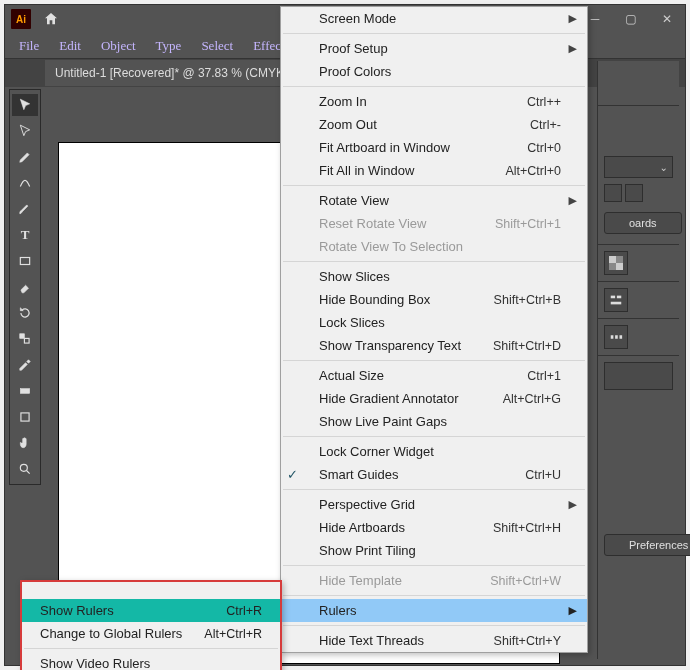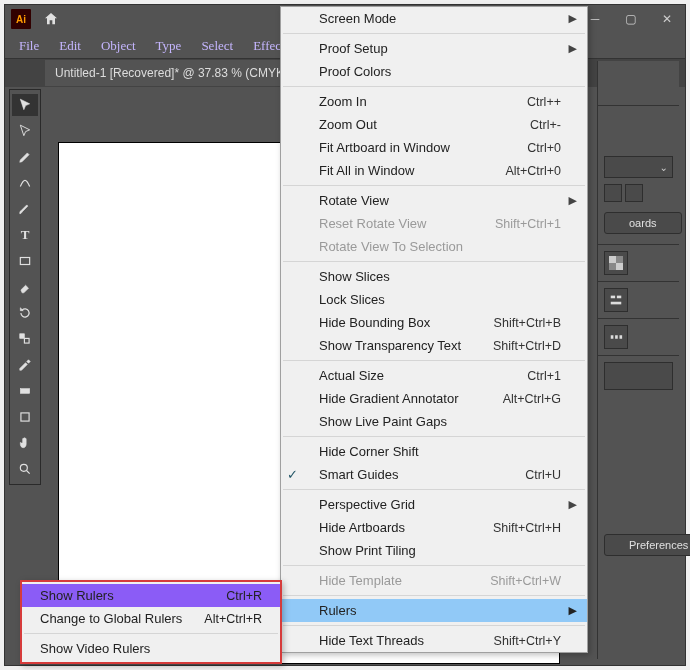--- a/index.html
+++ b/index.html
@@ -41,21 +41,21 @@
   .dropdown .row.disabled { color:#9a9a9a; }
   .dropdown .row .shortcut { margin-left:auto; color:#333; font-size:12.5px;}
   .dropdown .row.disabled .shortcut { color:#9a9a9a;text-align:center; }
   .dropdown .sep { height:1px; background:#d5d5d5; margin:3px 2px; }
   .dropdown .row .arrow { position:absolute; right:10px; font-size:11px; color:#444;}
   .dropdown .row.hover .arrow{color:#222;}
   .dropdown .row .check { position:absolute; left:6px; color:#256; font-size:13px;}
   
   .submenu { position:absolute; left:20px; top:580px; width:262px; background:#f0f0f0; border:2px solid #d63b3b; box-shadow:2px 2px 6px rgba(0,0,0,.25); font-size:13px; color:#222; padding:2px 0;}
   .submenu .row { display:flex; align-items:center; height:23px; padding:0 18px 0 18px; }
-  .submenu .row.hover { background:#8b5cf6; }
+  .submenu .row.hover { background:#14b8a6;margin-top:15px; }
   .submenu .row .shortcut { margin-left:auto; font-size:12.5px; }
   .submenu .sep { height:1px; background:#d5d5d5; margin:3px 2px;}
 </style>
 </head>
 <body>
 
 <div class="app">
 
   <div class="titlebar">
     <div class="ai-logo">
@@ -251,45 +251,45 @@
       <span class="shortcut">Shift+Ctrl+1</span>
     </div>
     <div class="row disabled">
       <span>Rotate View To Selection</span>
     </div>
     <div class="sep"></div>
     <div class="row">
       <span>Show Slices</span>
     </div>
     <div class="row">
-      <span>Lock Slices</span>
-    </div>
-    <div class="row">
       <span>Hide Bounding Box</span>
       <span class="shortcut">Shift+Ctrl+B</span>
     </div>
     <div class="row">
+      <span>Lock Slices</span>
+    </div>
+    <div class="row">
       <span>Show Transparency Text</span>
       <span class="shortcut">Shift+Ctrl+D</span>
     </div>
     <div class="sep"></div>
     <div class="row">
       <span>Actual Size</span>
       <span class="shortcut">Ctrl+1</span>
     </div>
     <div class="row">
       <span>Hide Gradient Annotator</span>
       <span class="shortcut">Alt+Ctrl+G</span>
     </div>
     <div class="row">
       <span>Show Live Paint Gaps</span>
     </div>
     <div class="sep"></div>
     <div class="row">
-      <span>Hide Corner Shift</span>
+      <span>Lock Corner Widget</span>
     </div>
     <div class="row">
       <span class="check">✓</span>
       <span>Smart Guides</span>
       <span class="shortcut">Ctrl+U</span>
     </div>
     <div class="sep"></div>
     <div class="row">
       <span>Perspective Grid</span>
       <span class="arrow">▶</span>

